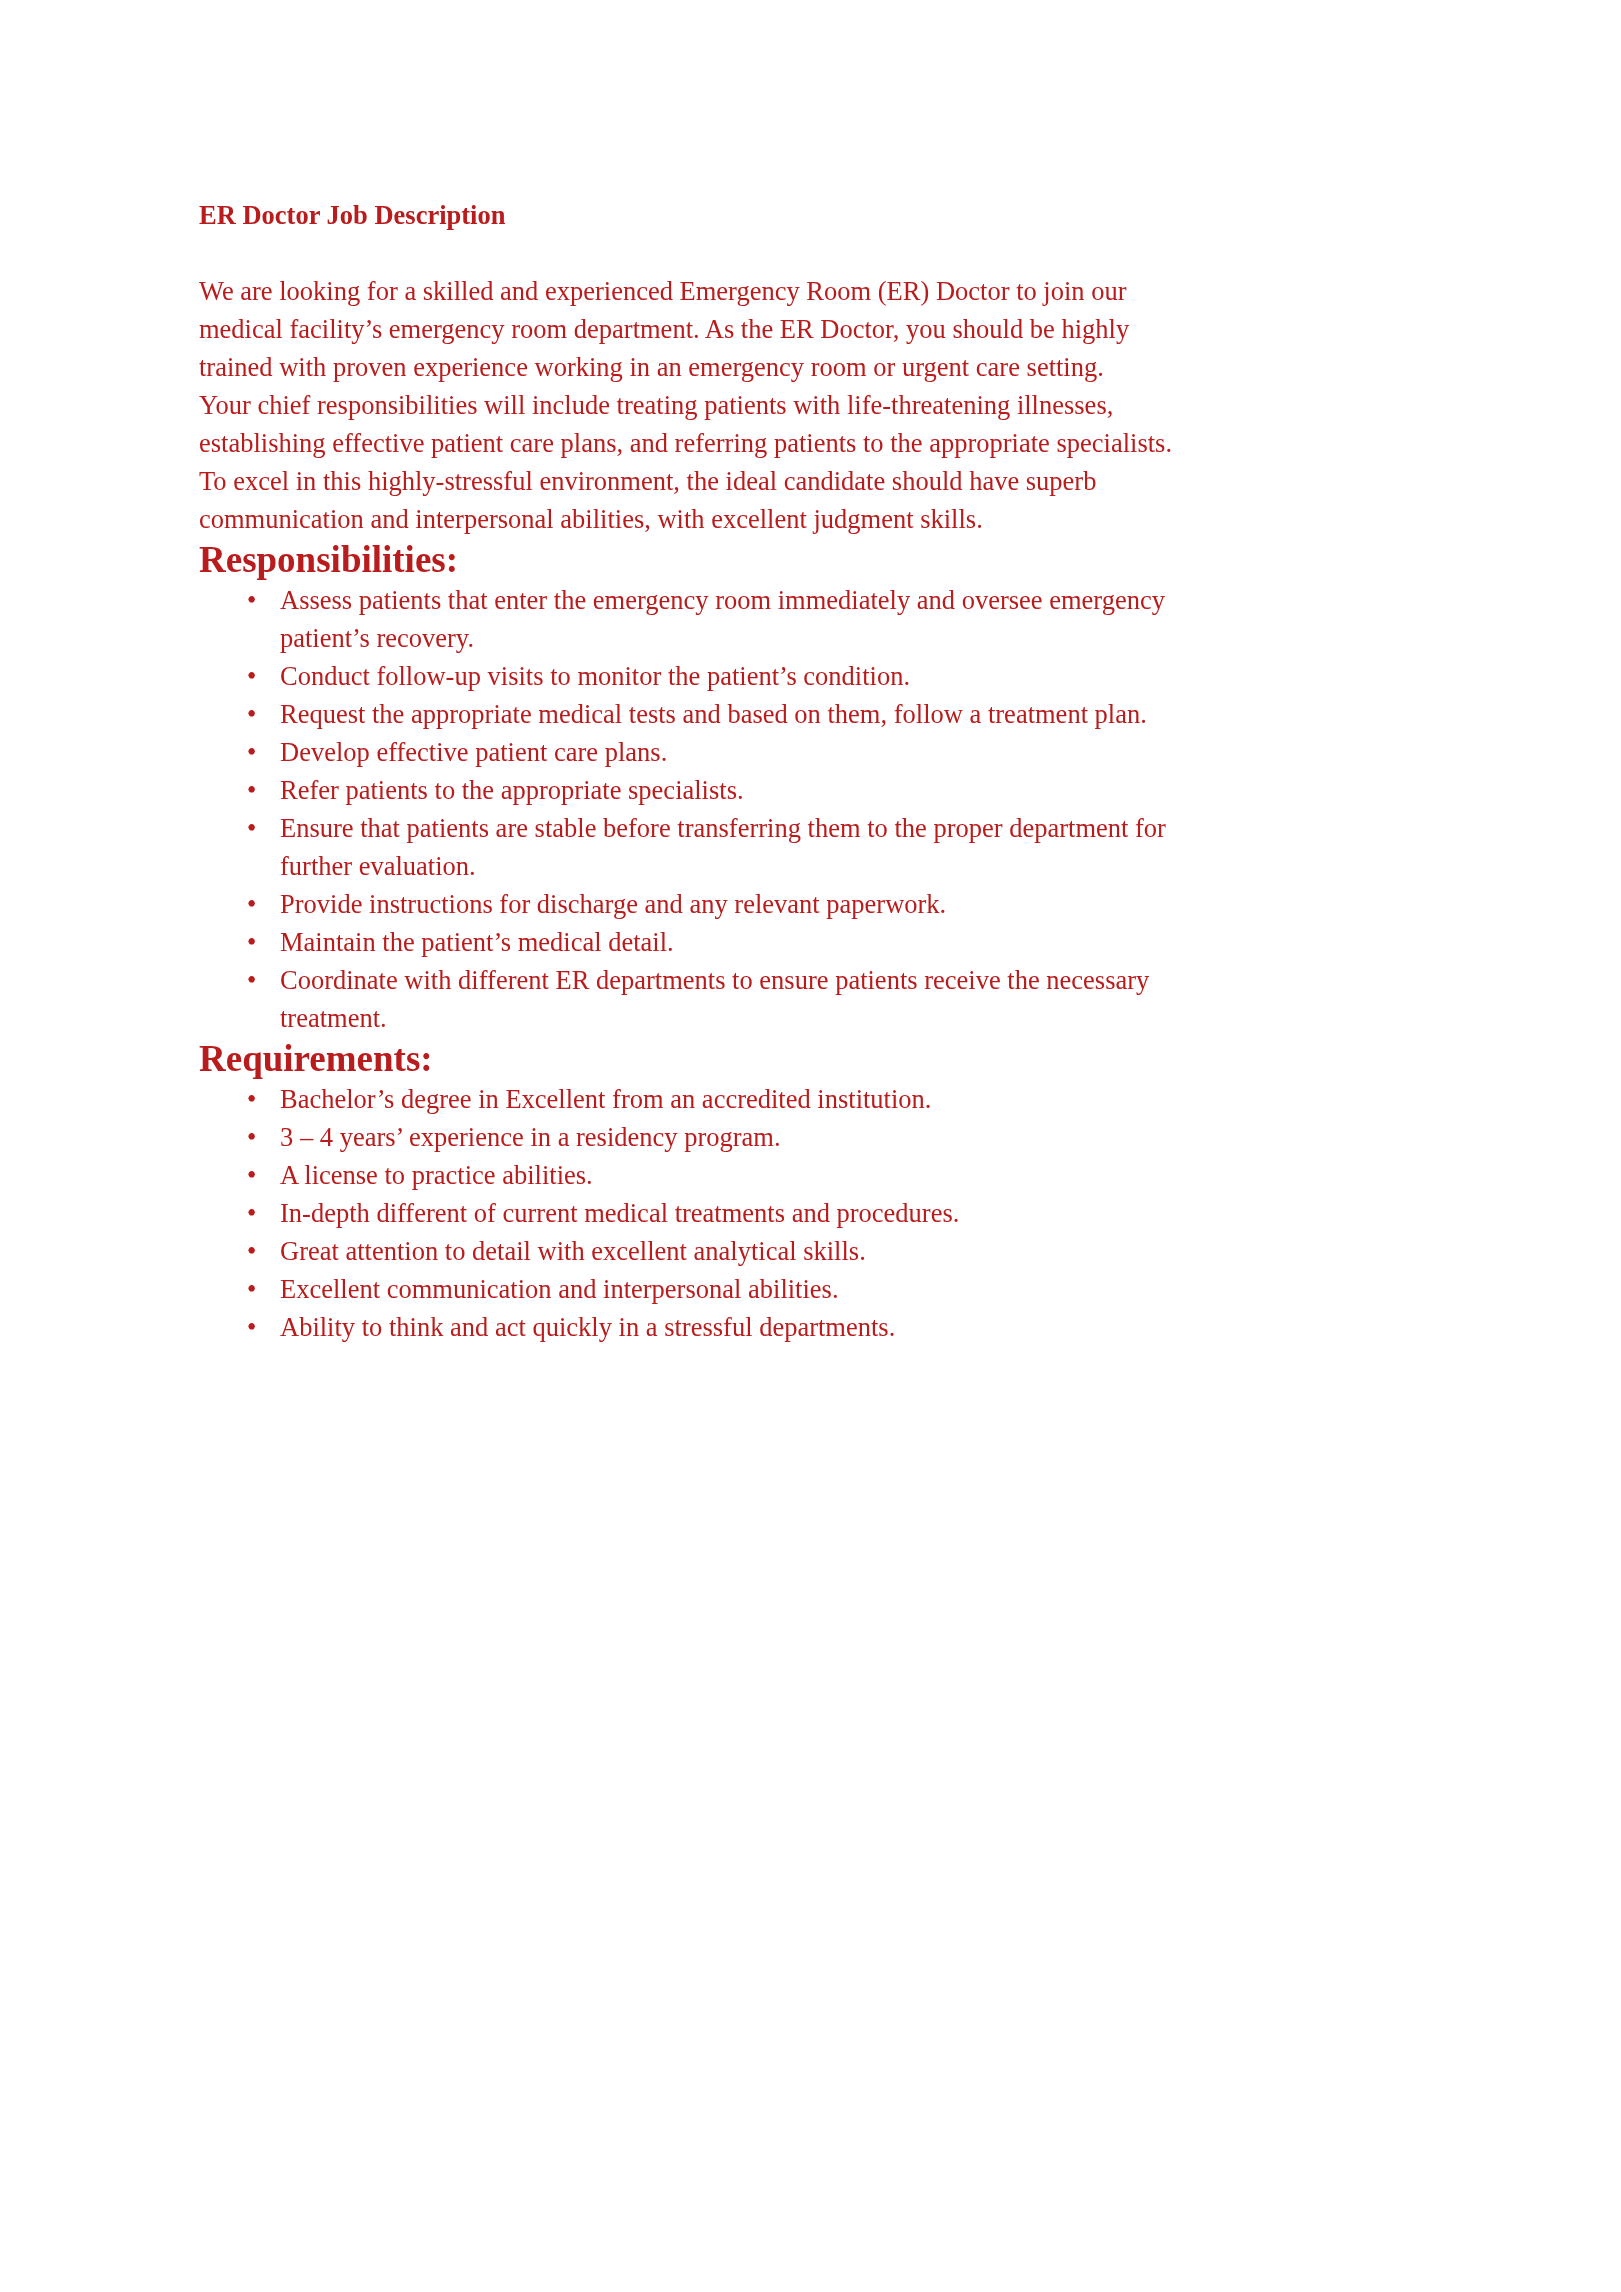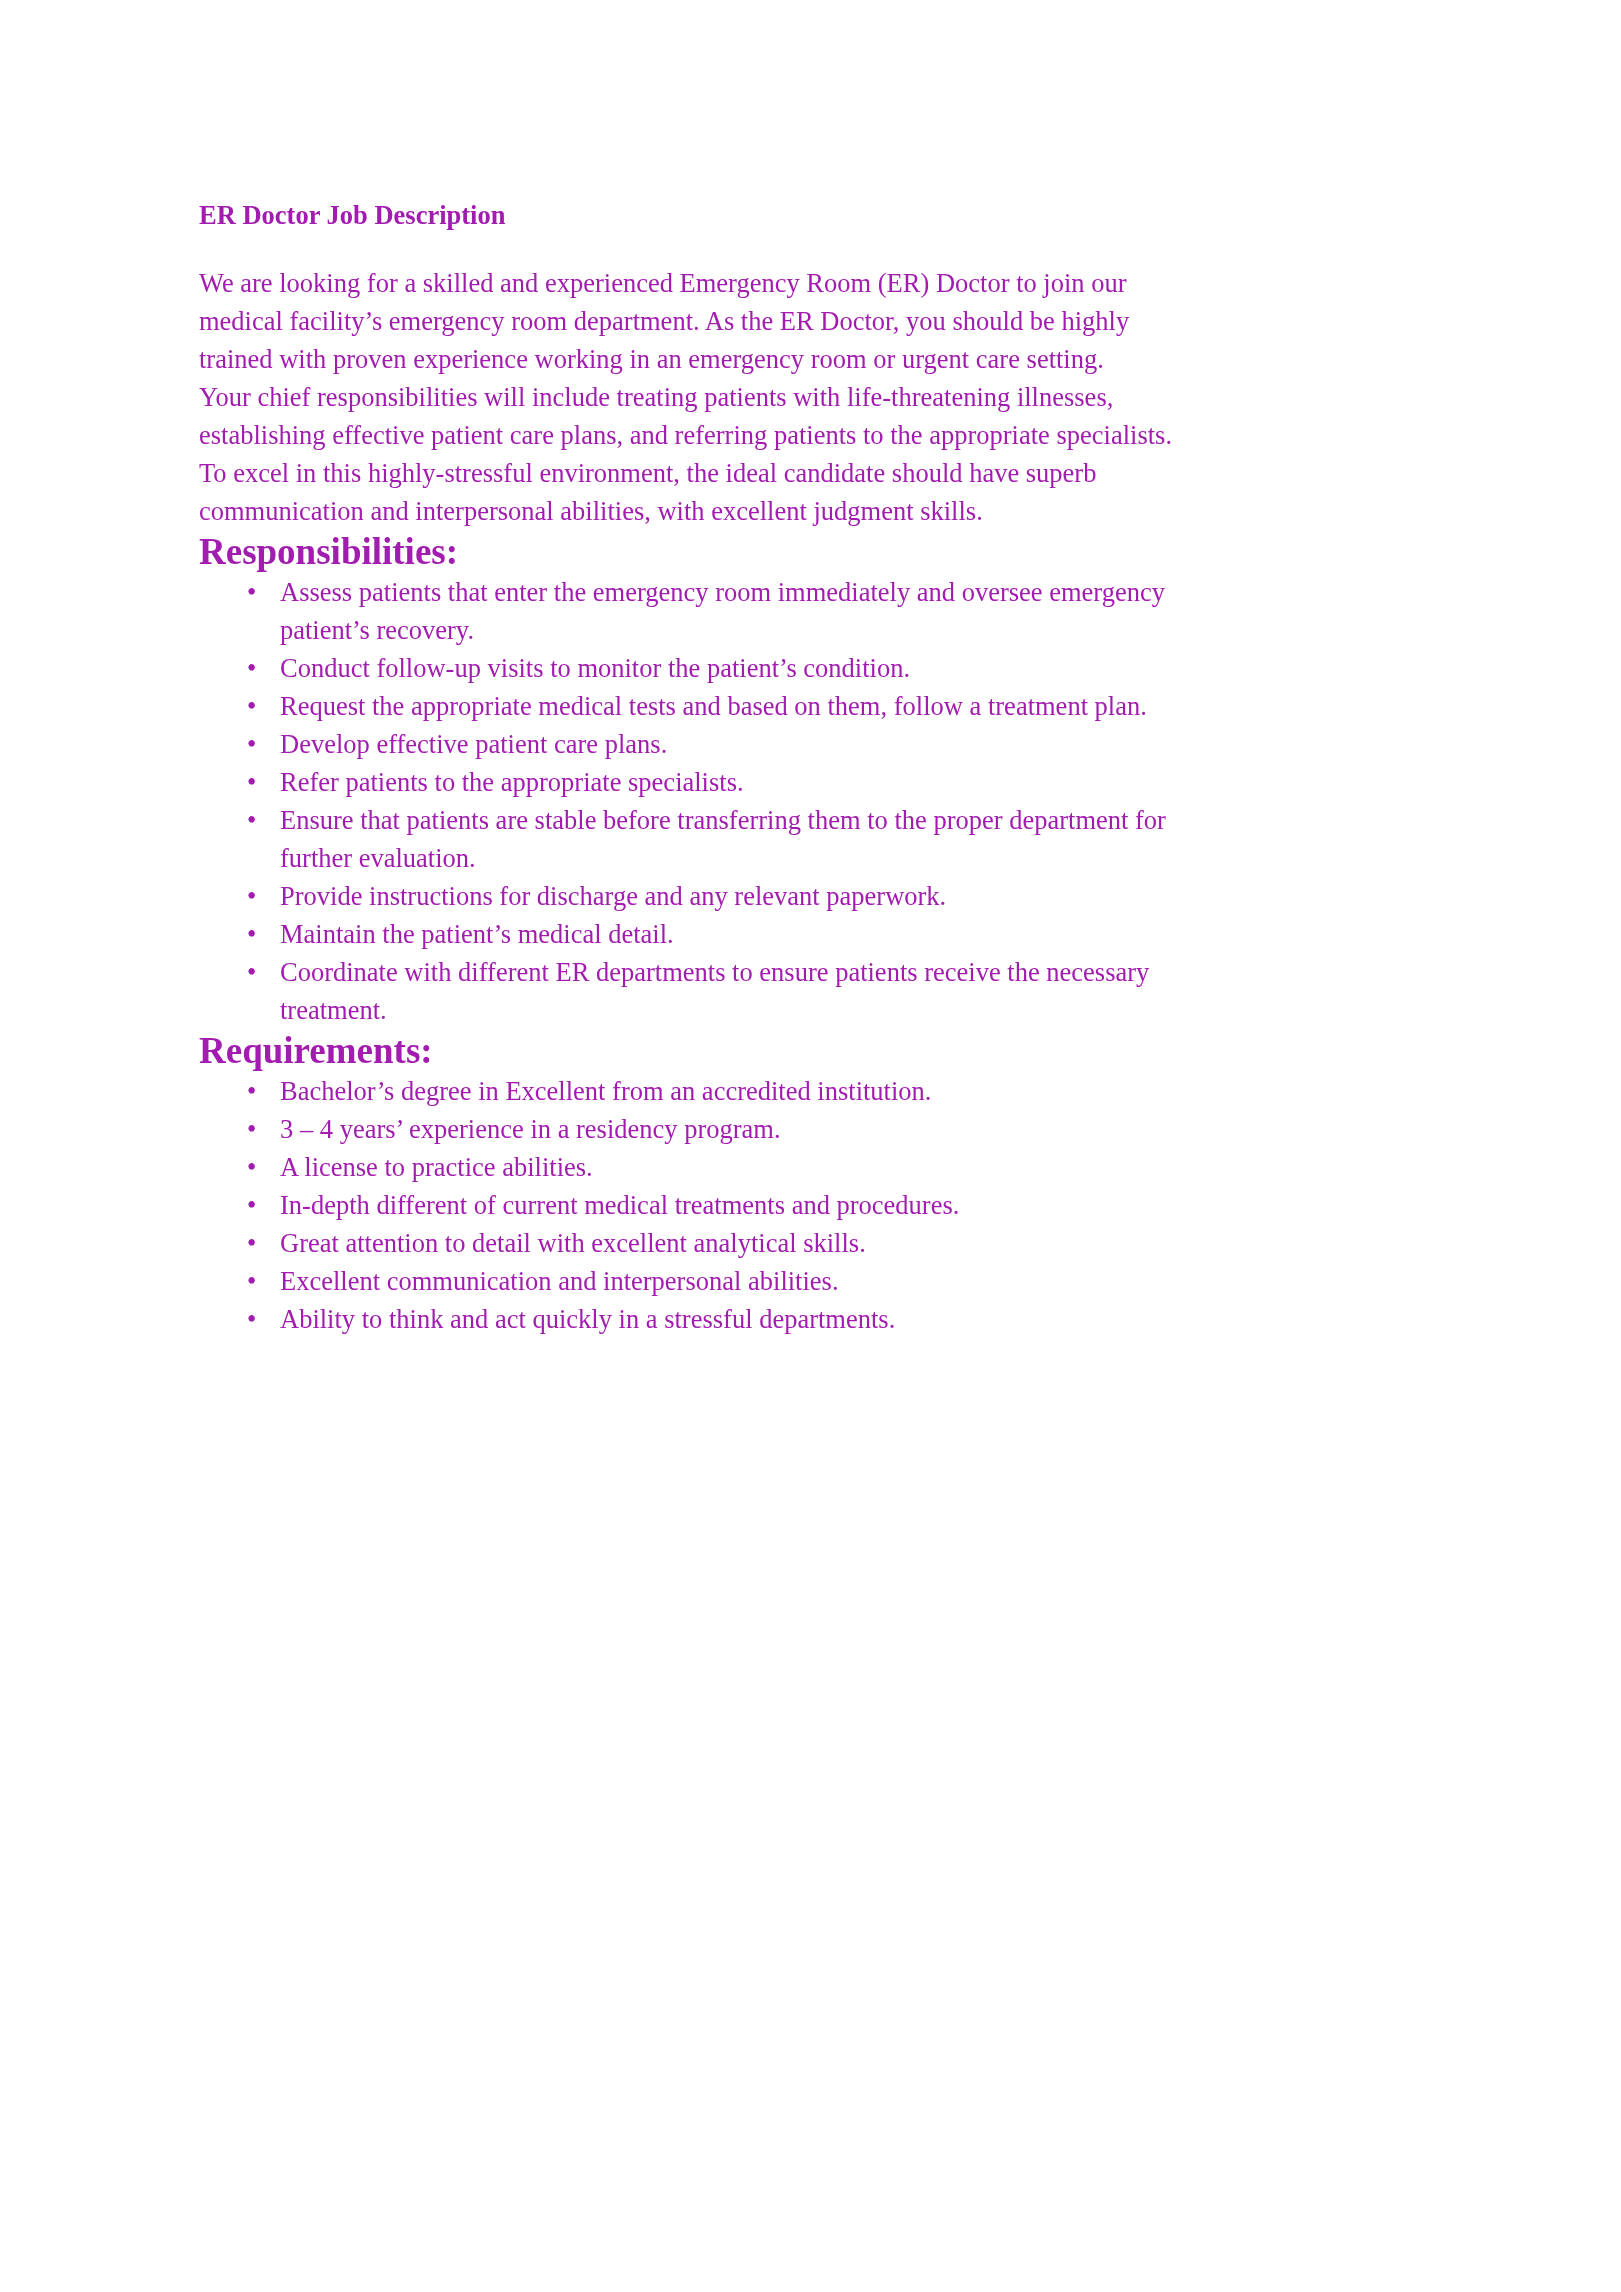--- a/index.html
+++ b/index.html
@@ -8,34 +8,34 @@
     background: #ffffff;
   }
   .page {
     position: relative;
     width: 1485px;
     height: 2293px;
     background: #ffffff;
     box-sizing: border-box;
     padding: 196px 148px 4px 199px;
     font-family: "Liberation Serif", "DejaVu Serif", serif;
-    color: #a21caf;
+    color: #b91c1c;
     overflow: hidden;
   }
   .content {
     width: 1274px;
   }
   .doc-title {
     font-size: 26.5px;
     font-weight: bold;
     line-height: 38px;
     white-space: pre-line;
   }
   .intro {
-    margin-top: 30px;
+    margin-top: 38px;
     font-size: 26.5px;
     line-height: 38px;
     white-space: pre-line;
   }
   .section-heading {
     font-size: 37px;
     font-weight: bold;
     line-height: 43px;
   }
   ul.bullet-list {

